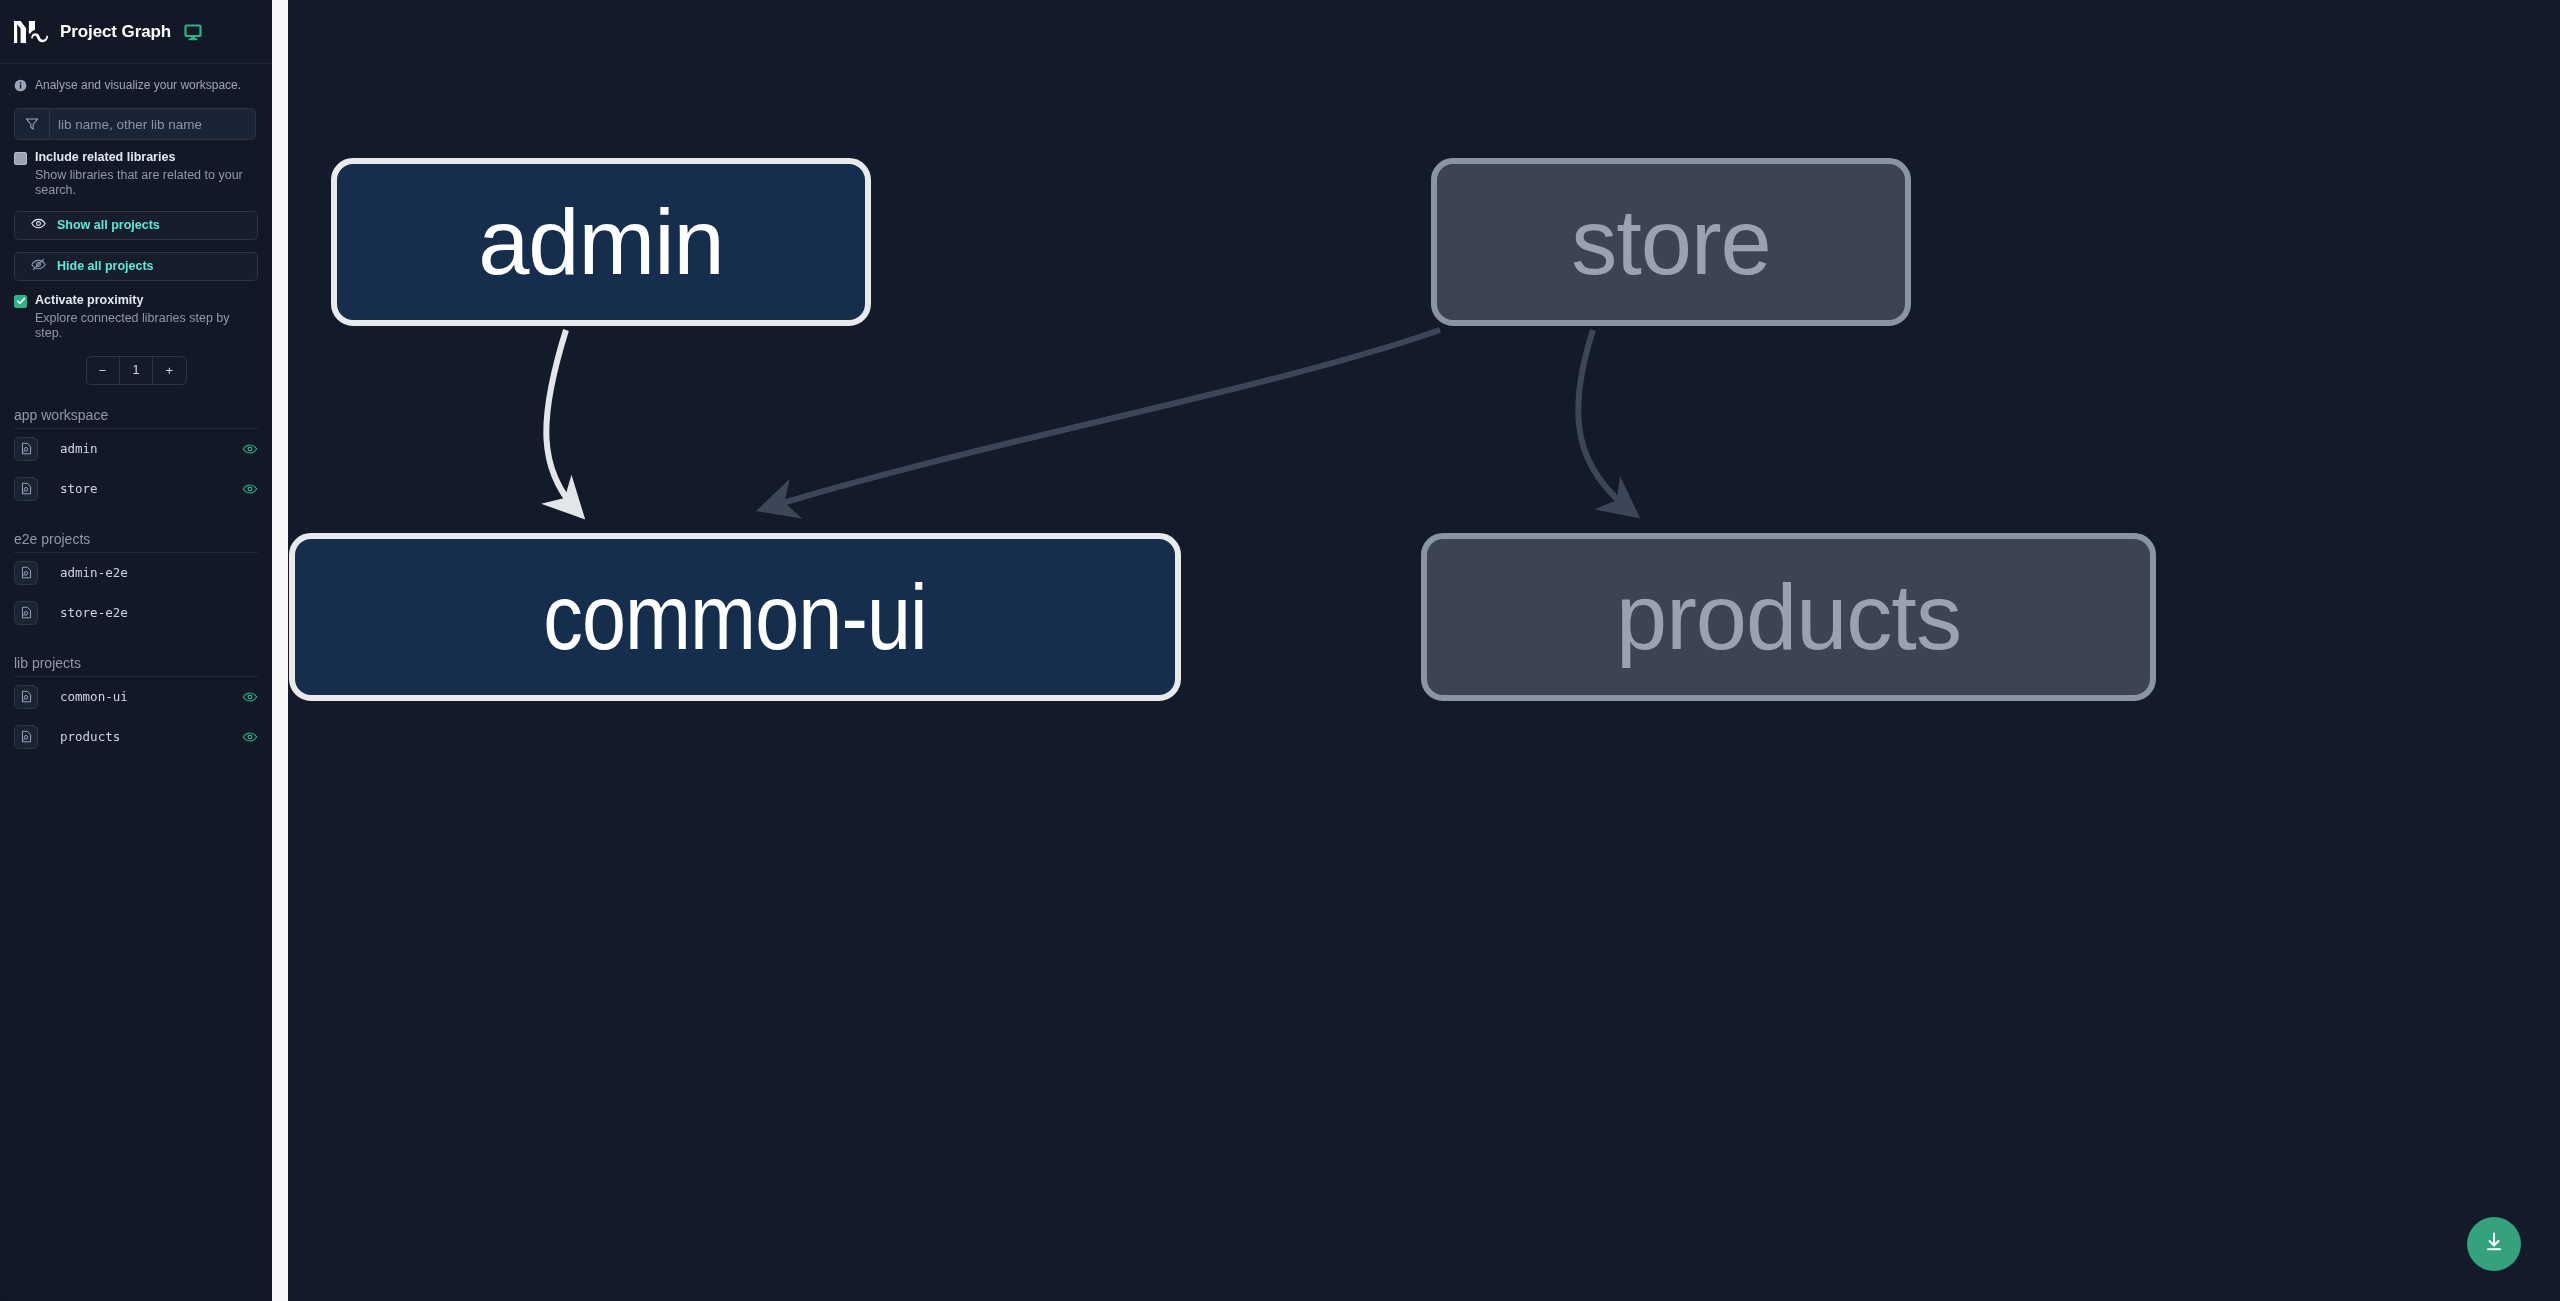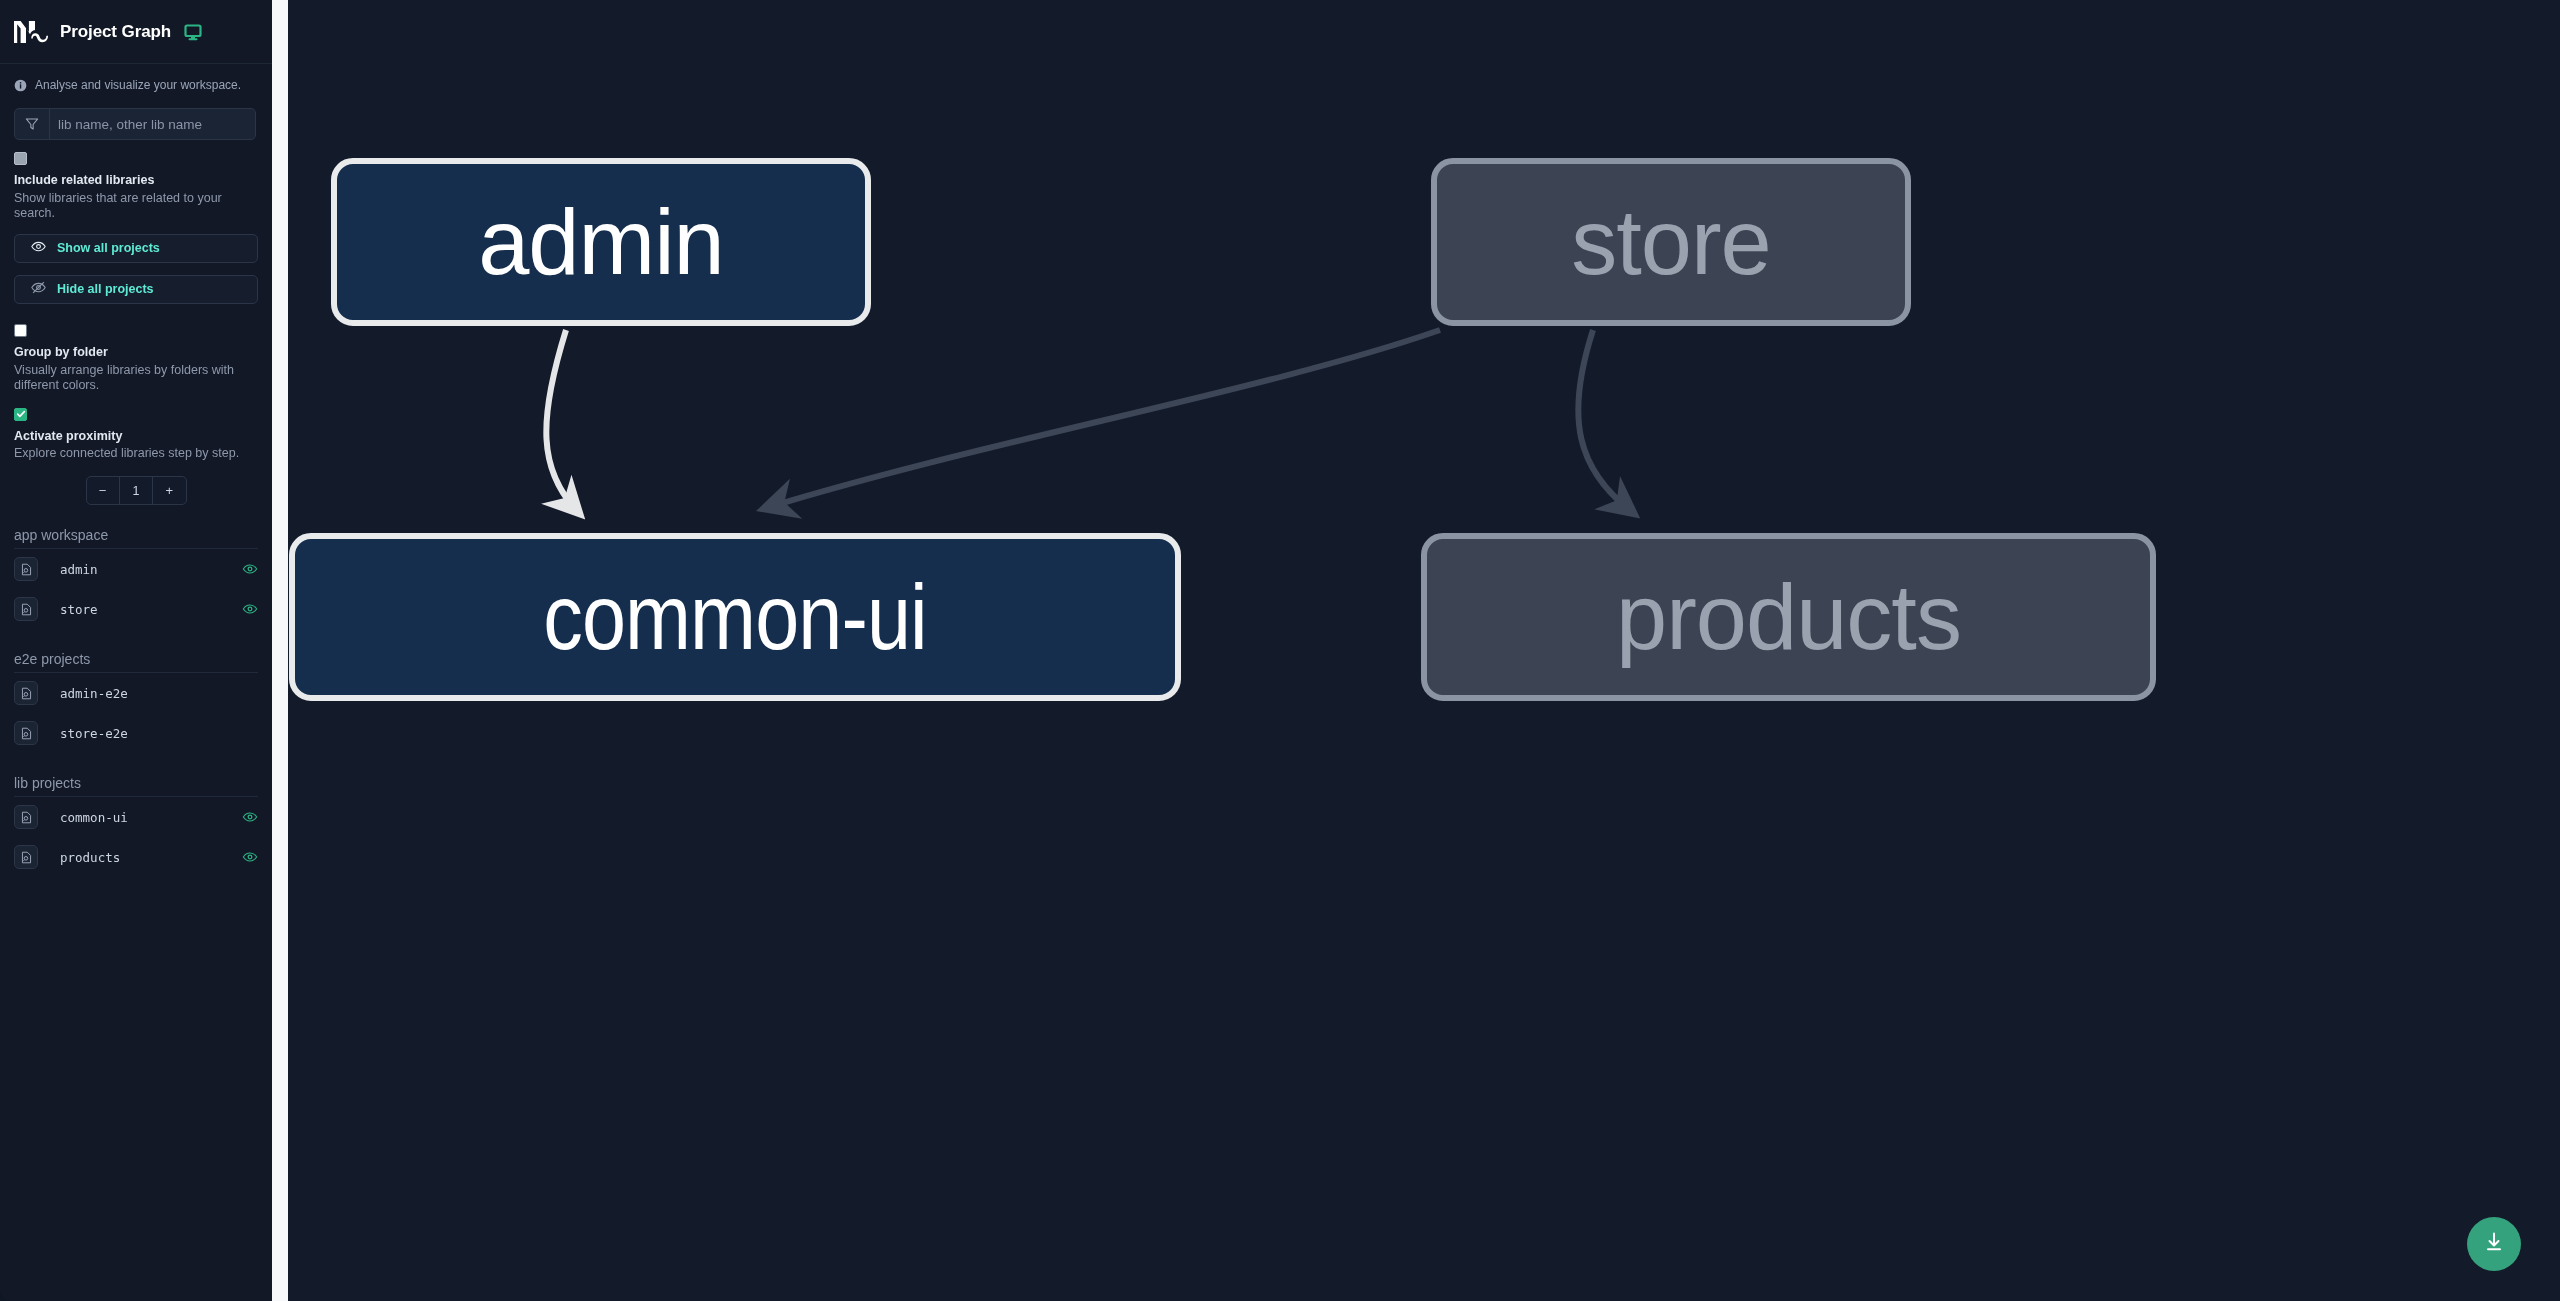--- a/index.html
+++ b/index.html
@@ -69,21 +69,20 @@
     background:transparent;border:0;outline:none;
     color:#cdd6e3;font-size:13.5px;
     font-family:"Liberation Sans",sans-serif;
     padding:0 8px;
   }
   .search-input::placeholder{color:#8a95a8;}
 
   .chk-row{
     display:flex;align-items:flex-start;gap:8px;
     padding:10px 14px 0 14px;
-    flex-direction:column;
   }
   .chk{
     width:13px;height:13px;flex:0 0 auto;margin-top:2px;
     border-radius:2px;box-sizing:border-box;
     display:flex;align-items:center;justify-content:center;
   }
   .chk.gray{background:#9aa3b0;border:1px solid #b6bdc8;}
   .chk.empty{background:#ffffff;border:1px solid #6c7685;}
   .chk.green{background:#2bb584;border:1px solid #2bb584;}
   .chk-label{line-height:1.25;}
@@ -261,27 +260,20 @@
       <span>
         <svg viewBox="0 0 18 18" width="15" height="15" xmlns="http://www.w3.org/2000/svg">
           <path d="M1 9s3-5 8-5 8 5 8 5-3 5-8 5-8-5-8-5z" fill="none" stroke="#8e99ab" stroke-width="1.3"></path>
           <circle cx="9" cy="9" r="2.3" fill="none" stroke="#8e99ab" stroke-width="1.3"></circle>
           <line x1="2.5" y1="15.5" x2="15.5" y2="2.5" stroke="#8e99ab" stroke-width="1.4"></line>
         </svg>
       </span>
       <span class="lbl">Hide all projects</span>
     </div>
 
-    <div class="chk-row" style="padding-top:18px">
-      <span class="chk empty"></span>
-      <span class="chk-label">
-        <span class="chk-title">Group by folder</span>
-        <span class="chk-desc">Visually arrange libraries by folders with different colors.</span>
-      </span>
-    </div>
 
     <div class="chk-row" style="padding-top:12px">
       <span class="chk green">
         <svg viewBox="0 0 12 12" width="10" height="10" xmlns="http://www.w3.org/2000/svg">
           <path d="M2 6.2l2.6 2.6L10 3.2" fill="none" stroke="#ffffff" stroke-width="1.9" stroke-linecap="round" stroke-linejoin="round"></path>
         </svg>
       </span>
       <span class="chk-label">
         <span class="chk-title">Activate proximity</span>
         <span class="chk-desc">Explore connected libraries step by step.</span>

